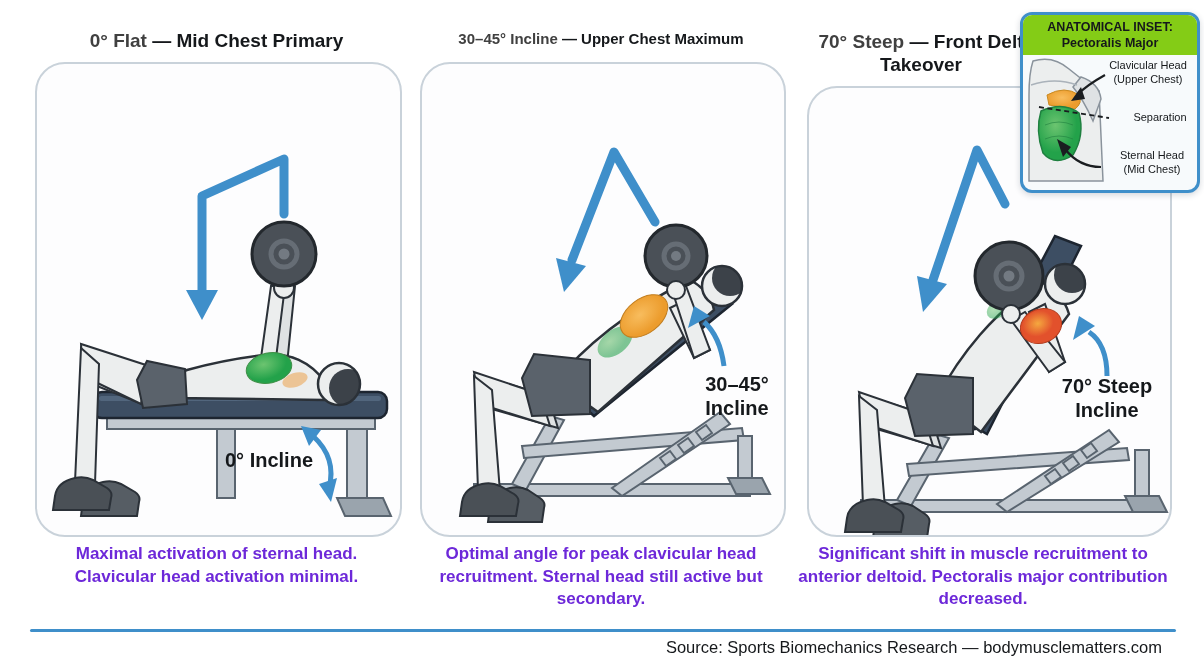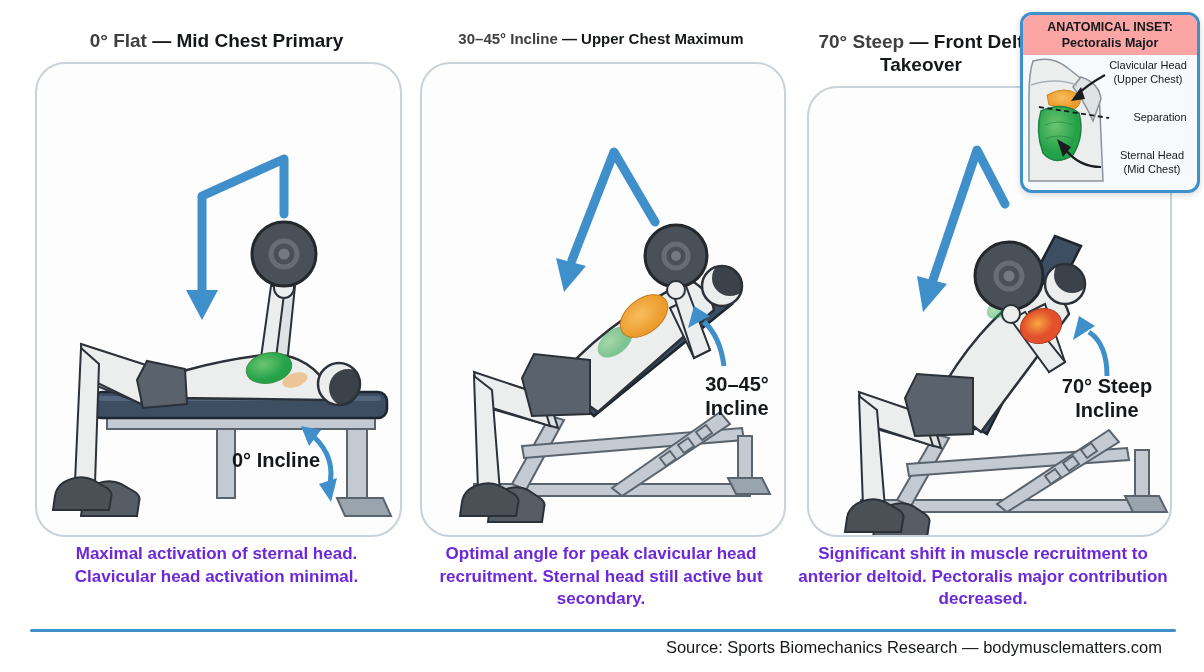--- a/index.html
+++ b/index.html
@@ -17,21 +17,21 @@
 
   .angle-label{position:absolute;font-weight:bold;font-size:20px;line-height:1.22;
                text-align:center;color:#15181b;}
 
   .caption{position:absolute;font-weight:bold;font-size:17px;line-height:1.33;
            text-align:center;color:#6d28d9;}
 
   .inset{position:absolute;left:1020px;top:12px;width:180px;height:181px;
          background:#f7fafc;border:3px solid #3f8fca;border-radius:12px;
          box-shadow:0 2px 6px rgba(20,40,60,.18);z-index:5;overflow:hidden;box-sizing:border-box;}
-  .inset-header{background:#fca5a5;text-align:center;font-weight:bold;font-size:12.5px;
+  .inset-header{background:#84cc16;text-align:center;font-weight:bold;font-size:12.5px;
                 line-height:1.25;padding:5px 2px 4px;}
   .inset-body{position:relative;height:128px;}
   .inset-body svg{position:absolute;left:2px;top:0;}
   .inset-label{position:absolute;font-size:11px;line-height:1.22;text-align:center;}
 
   .footer-rule{position:absolute;left:30px;top:629px;width:1146px;height:3px;
                background:#3f8fca;border-radius:2px;}
   .footer{position:absolute;top:638px;right:42px;font-size:16.5px;color:#15181b;}
   .footer .src{font-weight:normal;}
 </style>
@@ -104,21 +104,21 @@
         <circle cx="247" cy="190" r="13" fill="none" stroke="#666d75" stroke-width="5"></circle>
         <circle cx="247" cy="190" r="5.5" fill="#737a82"></circle>
       </g>
 
       <g>
         <path d="M276,372 Q300,394 292,424" fill="none" stroke="#3f8fca" stroke-width="5"></path>
         <polygon points="264,362 284,366 272,382" fill="#3f8fca"></polygon>
         <polygon points="282,420 300,414 294,438" fill="#3f8fca"></polygon>
       </g>
     </svg>
-    <div class="angle-label" style="left:174px;top:384px;width:130px;">
+    <div class="angle-label" style="left:167px;top:384px;width:130px;">
       <div>0° Incline</div>
       <div></div>
     </div>
   </div>
 
   <div class="panel" style="left:420px;top:62px;width:362px;height:471px;">
     <svg width="362" height="471" viewBox="0 0 362 471">
       <defs>
         <radialGradient id="gO2" cx="45%" cy="40%">
             <stop offset="0%" stop-color="#f8bd5e"></stop>

